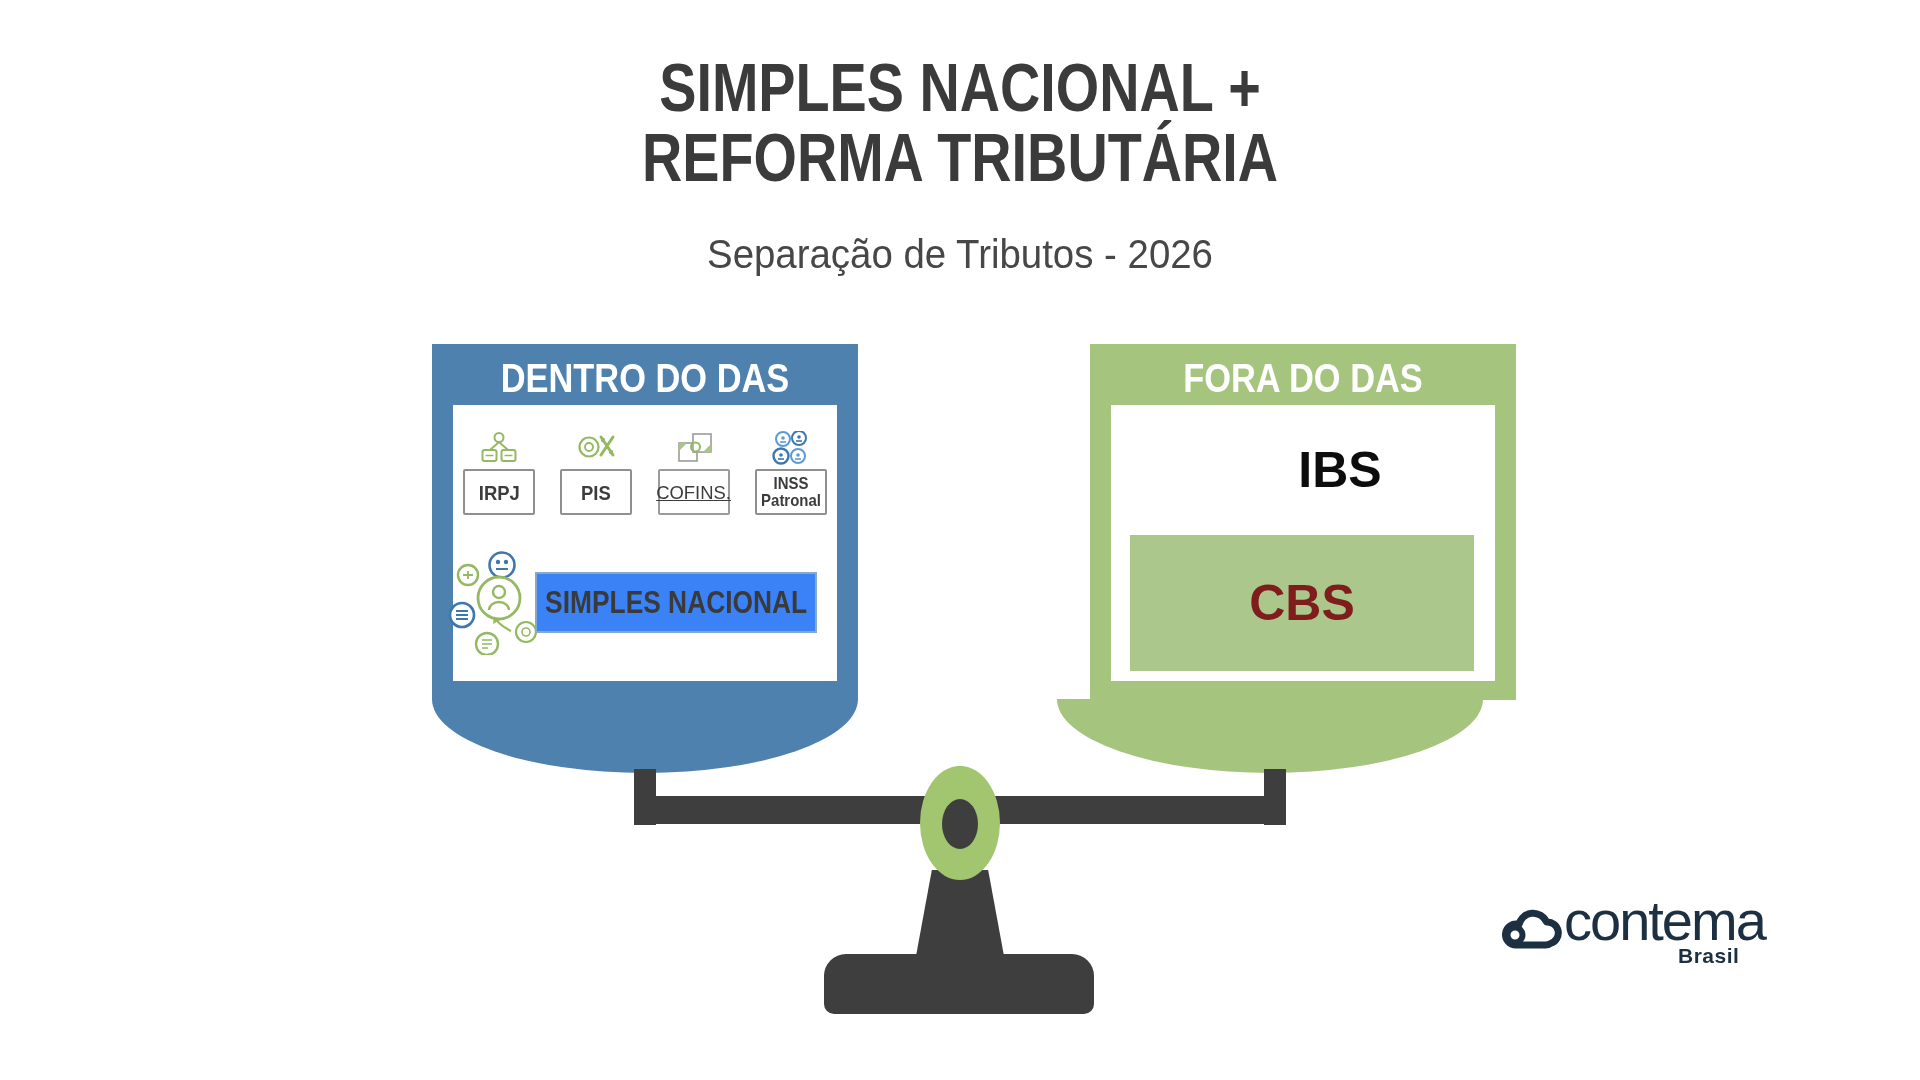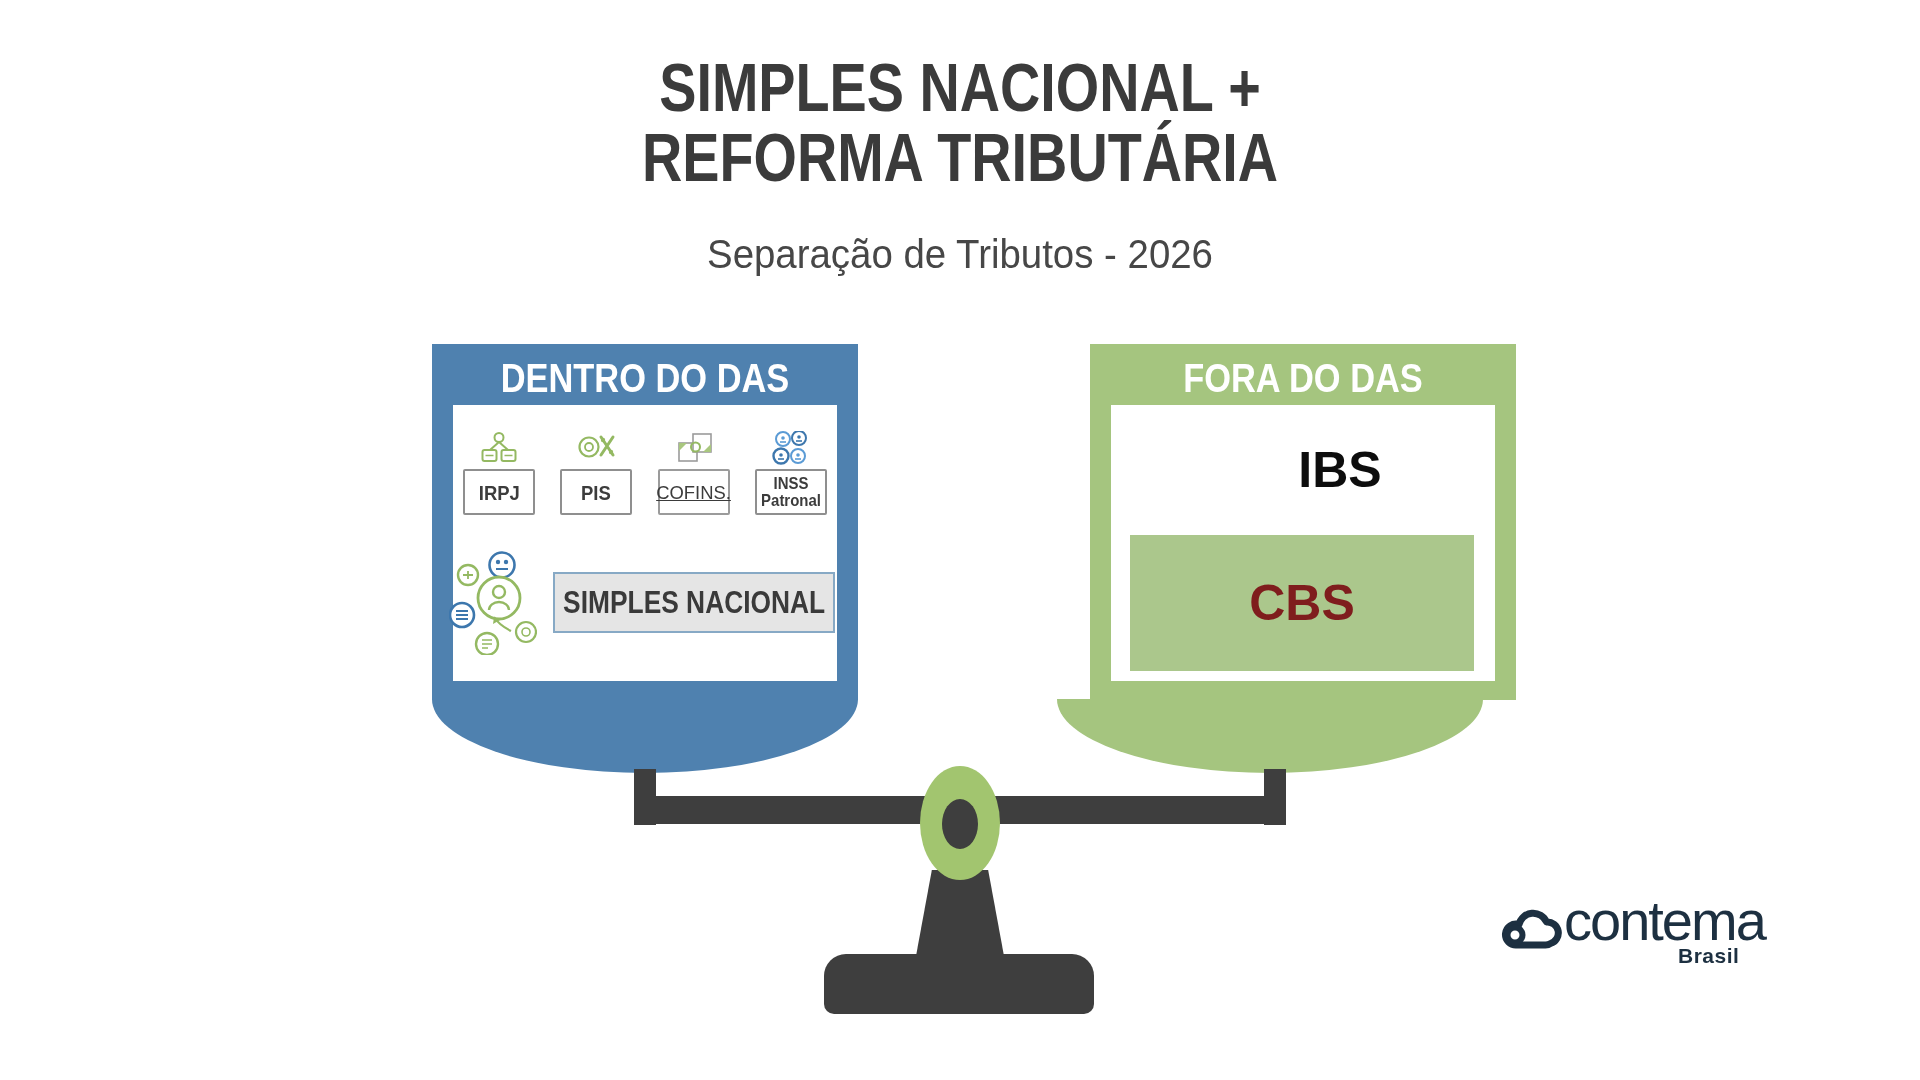--- a/index.html
+++ b/index.html
@@ -28,22 +28,22 @@
   .tax-row{position:absolute;left:8px;top:26px;width:368px;display:flex;justify-content:space-between;}
   .tax-item{width:76px;display:flex;flex-direction:column;align-items:center;}
   .tax-icon{height:38px;display:block;}
   .tax-box{box-sizing:border-box;width:72px;height:46px;border:2px solid #8f8f8f;border-radius:2px;
     background:#fff;display:flex;align-items:center;justify-content:center;text-align:center;}
   .tax-label{font-weight:bold;font-size:21px;color:#3c3c3c;transform:scaleX(.88);white-space:pre-line;line-height:19px;}
   .tax-item:nth-child(3) .tax-box{border-color:#9b9b9b;text-decoration:underline;}
   .tax-item:nth-child(3) .tax-label{font-weight:400;font-size:19px;transform:scaleX(.97);letter-spacing:0;}
   .tax-item:nth-child(4) .tax-label{font-size:17px;line-height:17px;}
   .cluster-icon{position:absolute;left:-4px;top:146px;}
-  .simples-box{box-sizing:border-box;position:absolute;left:100px;top:167px;width:282px;height:61px;
-    border:2px solid #87a9c5;background:#e5e5e5;display:flex;align-items:center;justify-content:center;}
+  .simples-box{box-sizing:border-box;position:absolute;left:82px;top:167px;width:282px;height:61px;
+    border:2px solid #87a9c5;background:#3b82f6;display:flex;align-items:center;justify-content:center;}
   .simples-label{font-size:31px;font-weight:bold;color:#3a3a3a;transform:scaleX(.85);white-space:nowrap;}
   
   .ibs-zone{position:absolute;left:0;top:0;width:100%;height:130px;
     display:flex;align-items:center;justify-content:center;font-size:50px;font-weight:bold;color:#0d0d0d;margin-left:37px;}
   .cbs-box{position:absolute;left:19px;top:130px;width:344px;height:136px;background:var(--green-light);
     display:flex;align-items:center;justify-content:center;font-size:50px;font-weight:bold;color:#7f1d1d;}
   
   .scale-part{position:absolute;background:var(--dark);}
   .beam{left:634px;top:796px;width:652px;height:28px;}
   .post{top:769px;width:22px;height:56px;}

